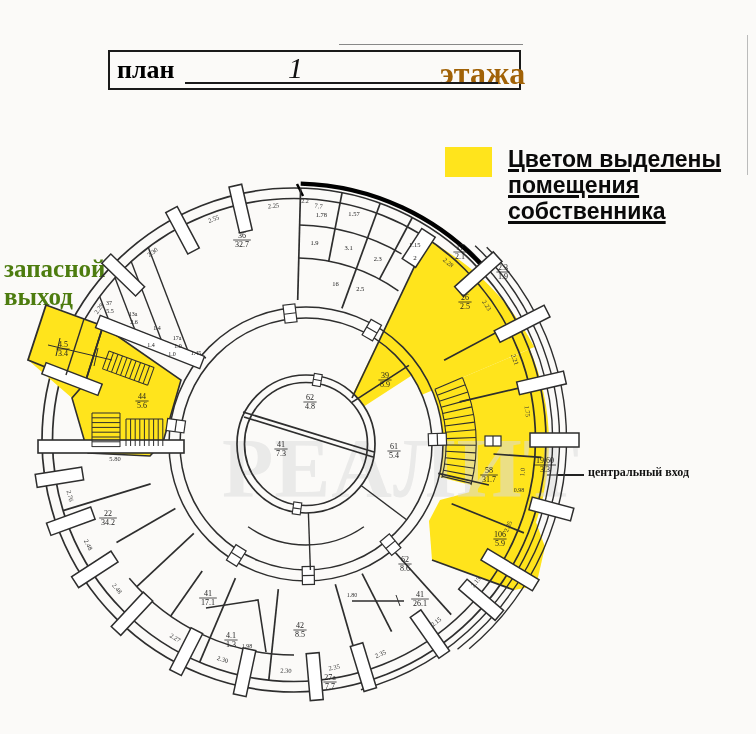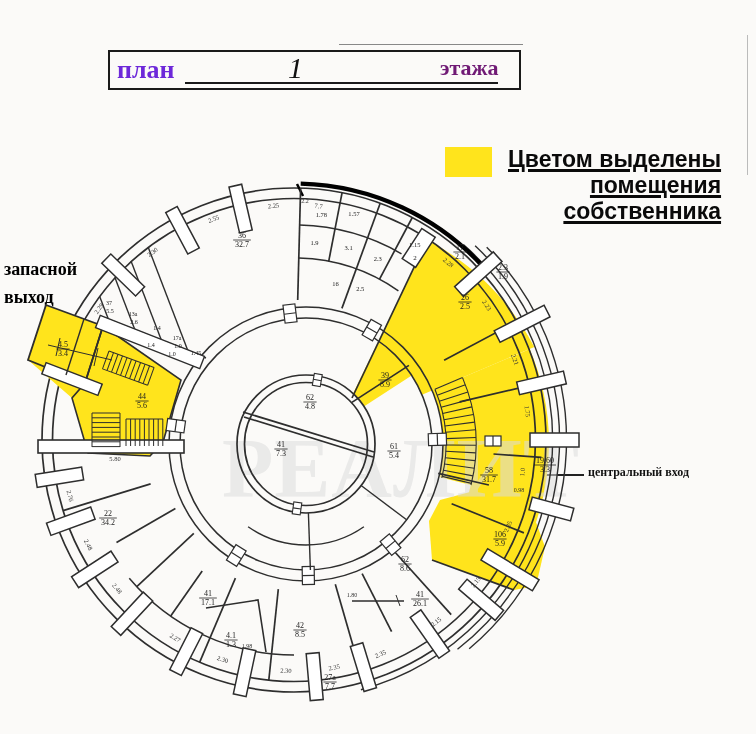--- a/index.html
+++ b/index.html
@@ -6,35 +6,35 @@
 *{font-family:"Liberation Serif",serif}
 .sans{font-family:"Liberation Sans",sans-serif}
 </style>
 </head>
 <body>
 
 <div style="position:absolute;left:747px;top:35px;width:1px;height:140px;background:#bbb;"></div>
 
 <div style="position:absolute;left:108px;top:50px;width:409px;height:36px;border:2px solid #1a1a1a;"></div>
 
-<div style="position:absolute;left:117px;top:55px;font-size:26px;font-weight:bold;color:#6d28d9;">план</div>
-
-<div style="position:absolute;left:440px;top:55px;font-size:22px;font-weight:bold;color:#701a75;">этажа</div>
+<div style="position:absolute;left:117px;top:55px;font-size:26px;font-weight:bold;color:#000000;">план</div>
+
+<div style="position:absolute;left:440px;top:55px;font-size:32px;font-weight:bold;color:#a16207;">этажа</div>
 
 <div style="position:absolute;left:185px;top:82px;width:313px;height:2px;background:#1a1a1a;"></div>
 
 <div style="position:absolute;left:288px;top:51px;font-size:30px;font-style:italic;color:#111;">1</div>
 
 <div style="position:absolute;left:339px;top:44px;width:184px;height:1px;background:#888;"></div>
 
 <div style="position:absolute;left:445px;top:147px;width:47px;height:30px;background:#ffe41c;"></div>
 
-<div class="sans" style="position:absolute;left:508px;top:146px;font-size:23px;font-weight:bold;color:#0a0a0a;text-decoration:underline;text-decoration-thickness:2.5px;line-height:26px;text-align:right;">Цветом выделены<br>помещения<br>собственника</div>
-
-<div style="position:absolute;left:4px;top:255px;font-size:18px;font-weight:bold;color:#000000;line-height:28px;">запасной<br>выход</div>
+<div class="sans" style="position:absolute;left:508px;top:146px;font-size:23px;font-weight:bold;color:#0a0a0a;text-decoration:underline;text-decoration-thickness:2.5px;line-height:26px;">Цветом выделены<br>помещения<br>собственника</div>
+
+<div style="position:absolute;left:4px;top:255px;font-size:25px;font-weight:bold;color:#4d7c0f;line-height:28px;">запасной<br>выход</div>
 
 <div style="position:absolute;left:588px;top:465px;font-size:12px;font-weight:bold;color:#111;">центральный вход</div>
 
 <div style="position:absolute;left:518px;top:474px;width:66px;height:2px;background:#222;"></div>
 
 <svg width="756" height="734" viewBox="0 0 756 734" style="position:absolute;left:0;top:0;" font-family="Liberation Serif, serif">
 <defs>
       <filter id="soft" x="-2%" y="-2%" width="104%" height="104%">
         <feGaussianBlur stdDeviation="0.35"></feGaussianBlur>
       </filter>

